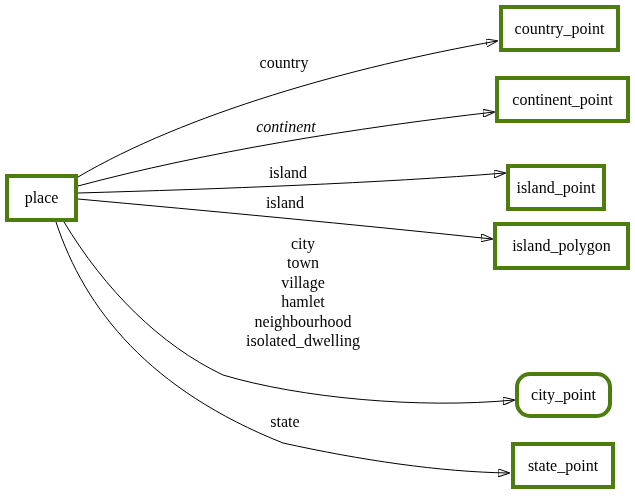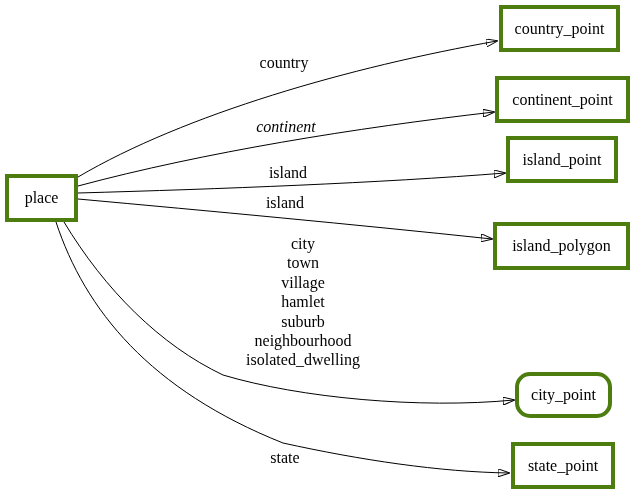--- a/index.html
+++ b/index.html
@@ -66,21 +66,21 @@
   <div id="node-group">
       <div class="node" style="left: 5px; top: 174px; width: 73px; height: 48px;">
         <span>place</span>
       </div>
       <div class="node" style="left: 499px; top: 5px; width: 121px; height: 47px;">
         <span>country_point</span>
       </div>
       <div class="node" style="left: 495px; top: 76px; width: 135px; height: 47px;">
         <span>continent_point</span>
       </div>
-      <div class="node" style="left: 506px; top: 136px; width: 112px; height: 47px;">
+      <div class="node" style="left: 506px; top: 164px; width: 100px; height: 47px;">
         <span>island_point</span>
       </div>
       <div class="node" style="left: 493px; top: 222px; width: 137px; height: 48px;">
         <span>island_polygon</span>
       </div>
       <div class="node" style="left: 515px; top: 372px; width: 97px; height: 46px; border-radius: 15px;">
         <span>city_point</span>
       </div>
       <div class="node" style="left: 511px; top: 442px; width: 104px; height: 47px;">
         <span>state_point</span>
@@ -97,21 +97,20 @@
         <div>island</div>
       </div>
       <div class="edge-label" style="left: 285px; top: 193px;">
         <div>island</div>
       </div>
       <div class="edge-label" style="left: 285px; top: 234px; margin-left: 18px;">
         <div>city</div>
         <div>town</div>
         <div>village</div>
         <div>hamlet</div>
-        <div>suburb</div>
         <div>neighbourhood</div>
         <div>isolated_dwelling</div>
       </div>
-      <div class="edge-label" style="left: 285px; top: 412px; margin-top: 36px;">
+      <div class="edge-label" style="left: 285px; top: 412px;">
         <div>state</div>
       </div>
     </div>
 </div>
 
 </body></html>

